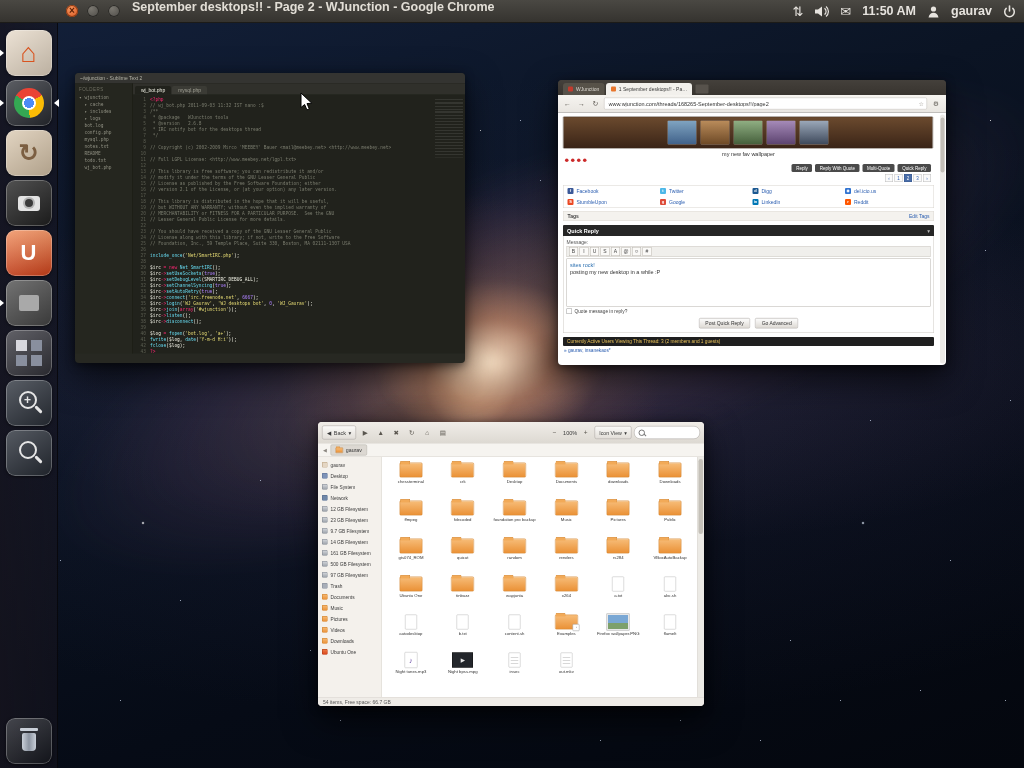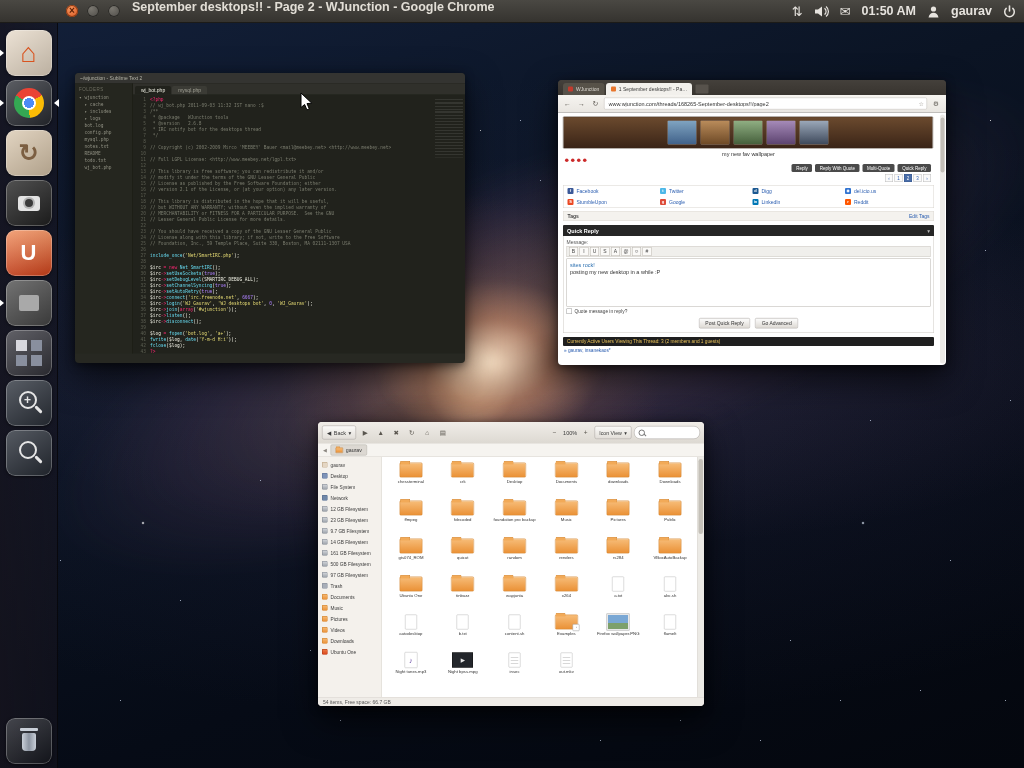--- a/index.html
+++ b/index.html
@@ -268,21 +268,21 @@
       <span class="wc"></span>
     </div>
     <div class="ptitle">September desktops!! - Page 2 - WJunction - Google Chrome</div>
     <div class="pright">
       <span class="pic">⇅</span>
       <svg width="15" height="13" viewBox="0 0 15 13">
           <path d="M1 4.5h3l4-3v10l-4-3H1z" fill="#e6e3de"></path>
           <path d="M10.5 3.2a4 4 0 010 6.4M12 1.5a6.4 6.4 0 010 10" stroke="#e6e3de" fill="none" stroke-width="1.2"></path>
         </svg>
       <span class="pic">✉</span>
-      <span class="pclock">01:50 AM</span>
+      <span class="pclock">11:50 AM</span>
       <svg width="13" height="13" viewBox="0 0 13 13">
           <circle cx="6.5" cy="4" r="2.6" fill="#e6e3de"></circle>
           <path d="M1.5 12.5c.5-3 2.5-4.7 5-4.7s4.5 1.7 5 4.7z" fill="#e6e3de"></path>
         </svg>
       <span class="puser">gaurav</span>
       <svg width="13" height="13" viewBox="0 0 13 13">
           <path d="M6.5 1v5" stroke="#e6e3de" stroke-width="1.6" stroke-linecap="round"></path>
           <path d="M3.2 3.4a4.8 4.8 0 106.6 0" stroke="#e6e3de" stroke-width="1.5" fill="none" stroke-linecap="round"></path>
         </svg>
     </div>

